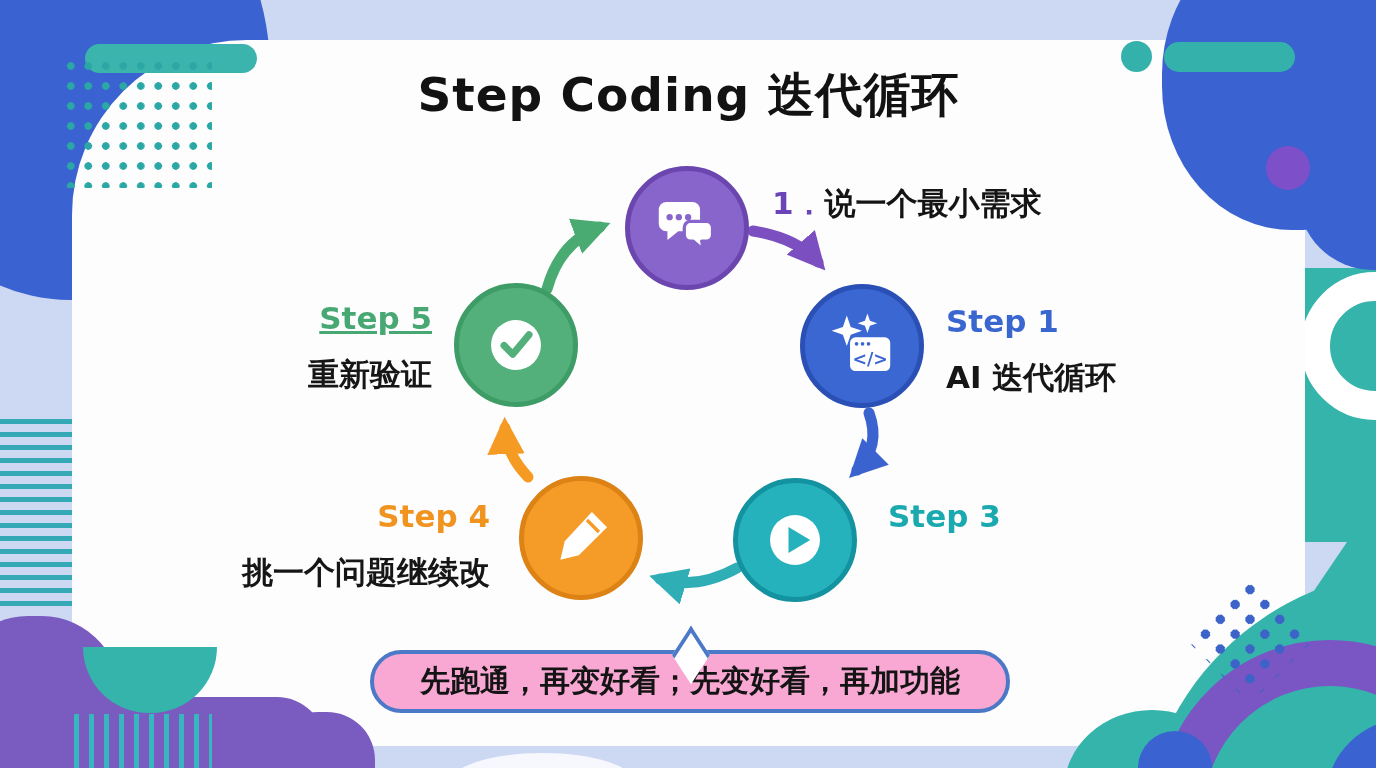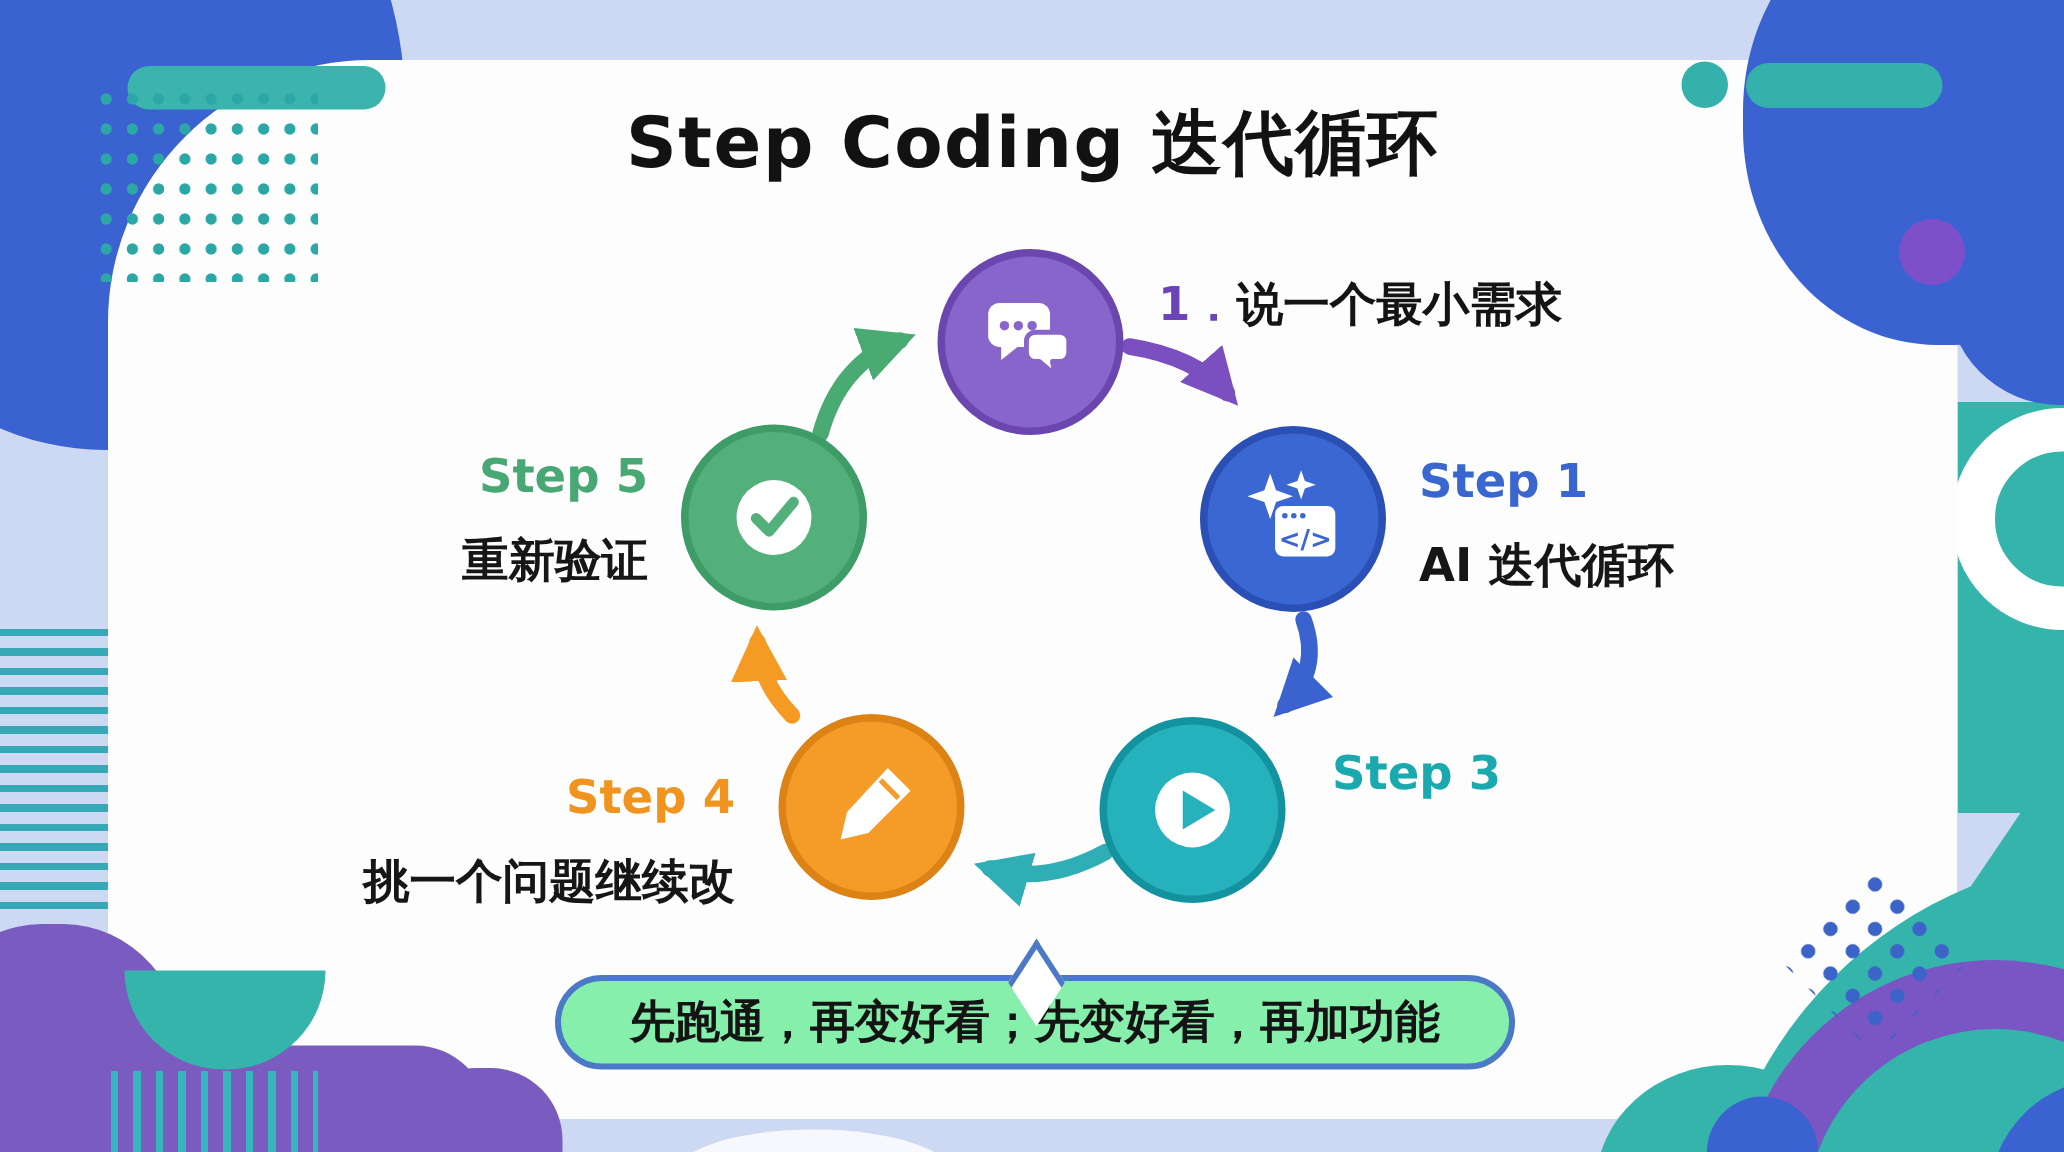--- a/index.html
+++ b/index.html
@@ -58,25 +58,25 @@
   .arrows{left:0;top:0;width:1376px;height:768px;z-index:4;pointer-events:none;}
   
   .lbl{position:absolute;z-index:6;font-weight:800;line-height:1.15;white-space:nowrap;}
   .step-en{font-size:31px;font-weight:800;}
   .step-zh{font-size:31px;font-weight:800;color:#161616;}
   .lbl-1{left:772px;top:186px;font-size:31px;text-align:right;}
   .lbl-1 .num{color:#6b44b8;}
   .lbl-1 .txt{color:#141414;}
   .lbl-2{left:946px;top:304px;} .lbl-2 .step-en{color:#3a66d0;}
   .lbl-3{left:888px;top:499px;} .lbl-3 .step-en{color:#1aa9ae;}
-  .lbl-4{left:160px;top:515px;width:330px;text-align:right;} .lbl-4 .step-en{color:#f0931f;}
-  .lbl-5{left:150px;top:301px;width:282px;text-align:right;} .lbl-5 .step-en{color:#47a873;}
+  .lbl-4{left:160px;top:499px;width:330px;text-align:right;} .lbl-4 .step-en{color:#f0931f;}
+  .lbl-5{left:150px;top:301px;width:282px;text-align:right;} .lbl-5 .step-en{color:#47a873;text-decoration:underline;}
   .lbl .step-zh{display:block;margin-top:20px;}
   
-  .bubble{left:370px;top:650px;width:640px;height:63px;background:#86efac;
+  .bubble{left:370px;top:650px;width:640px;height:63px;background:#f9a8d4;
     border:4px solid #4b79c8;border-radius:34px;z-index:5;box-sizing:border-box;
     display:flex;align-items:center;justify-content:center;}
   .bubble-text{font-size:30px;font-weight:800;color:#141414;white-space:nowrap;}
   .bubble-tail{position:absolute;left:300px;top:-16px;width:30px;height:30px;background:#ffffff;
     border-left:4px solid #4b79c8;border-top:4px solid #4b79c8;
     transform:rotate(45deg) skew(12deg,12deg);}
 </style>
 </head>
 <body>
 

